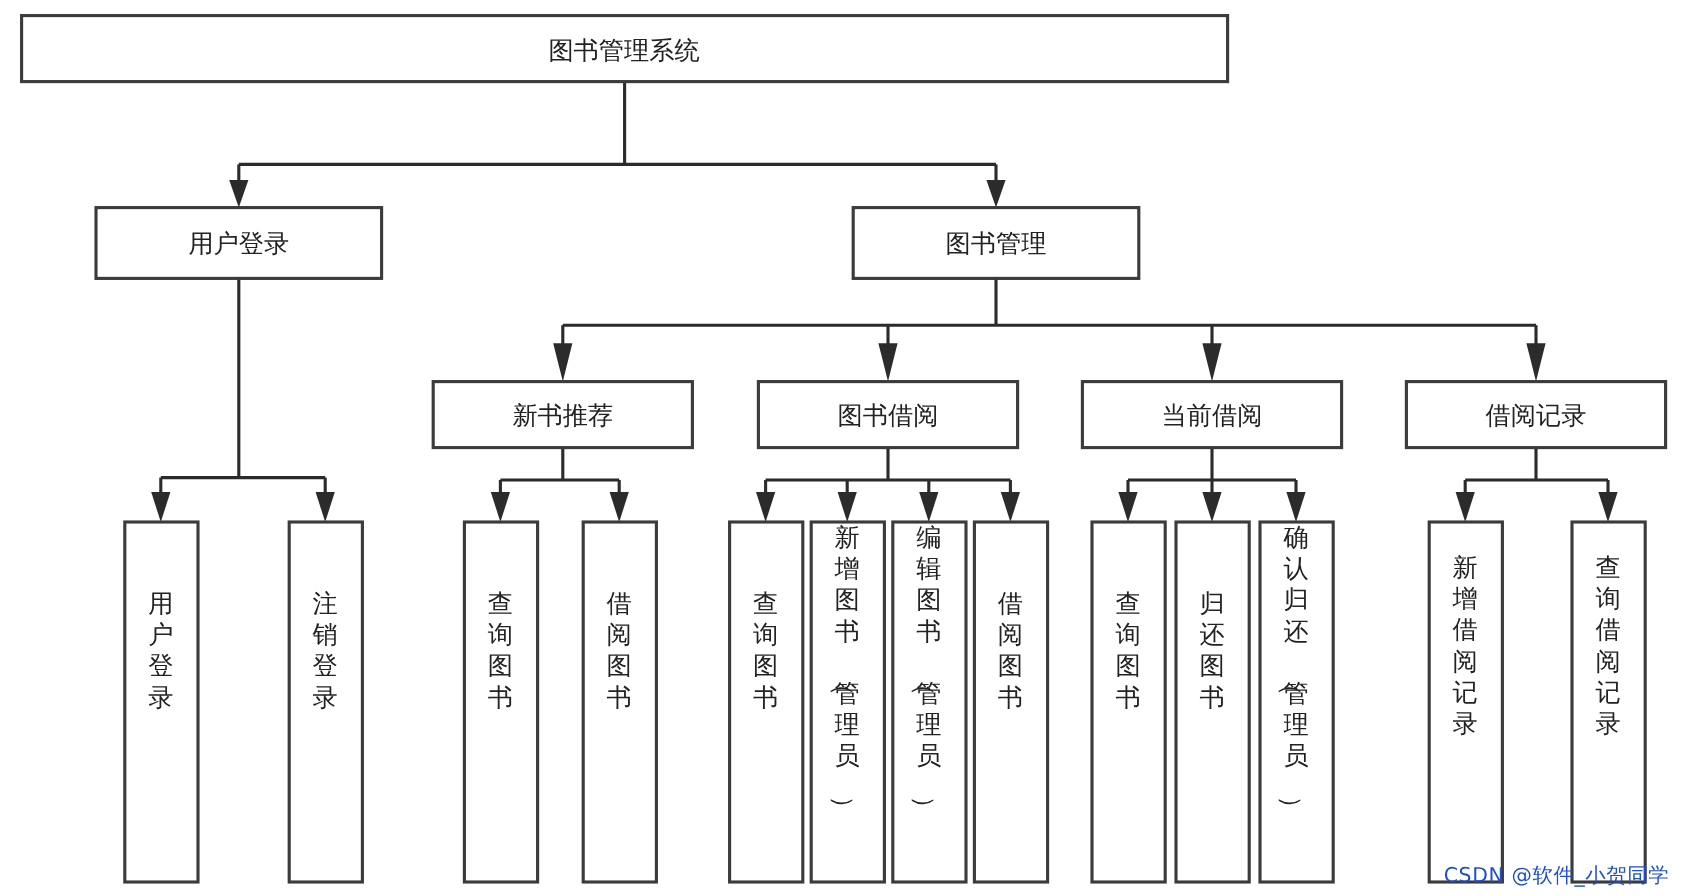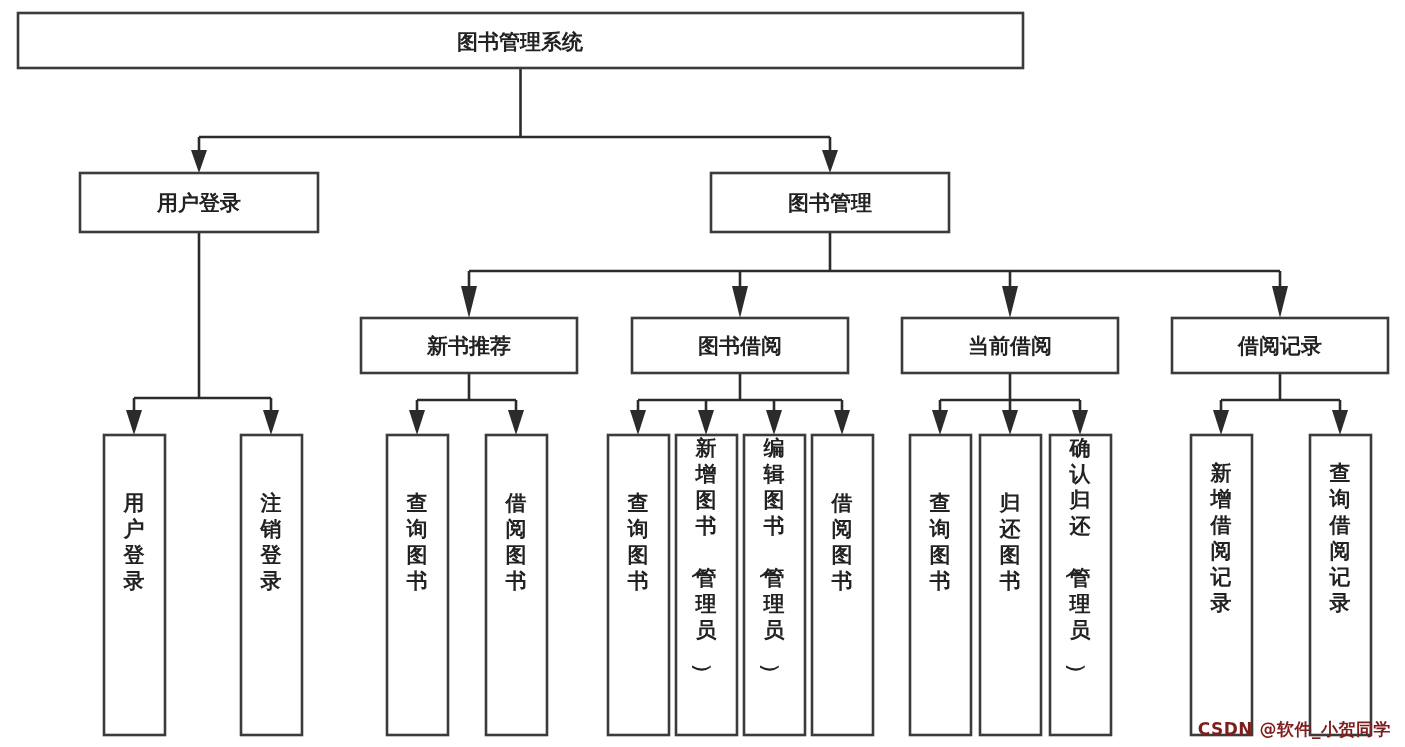--- a/index.html
+++ b/index.html
@@ -10,21 +10,20 @@
   body {
     width: 1405px;
     height: 747px;
     font-family: "DejaVu Sans", "Liberation Sans", sans-serif;
     overflow: hidden;
   }
   #diagram-root {
     position: relative;
     width: 1405px;
     height: 747px;
-    font-weight: bold;
   }
   svg#flow-svg {
     position: absolute;
     top: 0;
     left: 0;
     width: 1405px;
     height: 747px;
     display: block;
   }
   .node-rect {
@@ -54,21 +53,21 @@
     font-family: "DejaVu Sans", "Liberation Sans", sans-serif;
     font-size: 21px;
     text-anchor: middle;
   }
   .watermark {
     position: absolute;
     right: 14px;
     bottom: 6px;
     font-family: "DejaVu Sans", "Liberation Sans", sans-serif;
     font-size: 17px;
-    color: #7f1d1d;
+    color: #1d4ed8;
     letter-spacing: 0.5px;
     white-space: nowrap;
     pointer-events: none;
   }
 </style>
 </head>
 <body>
 
 <div id="diagram-root">
 

